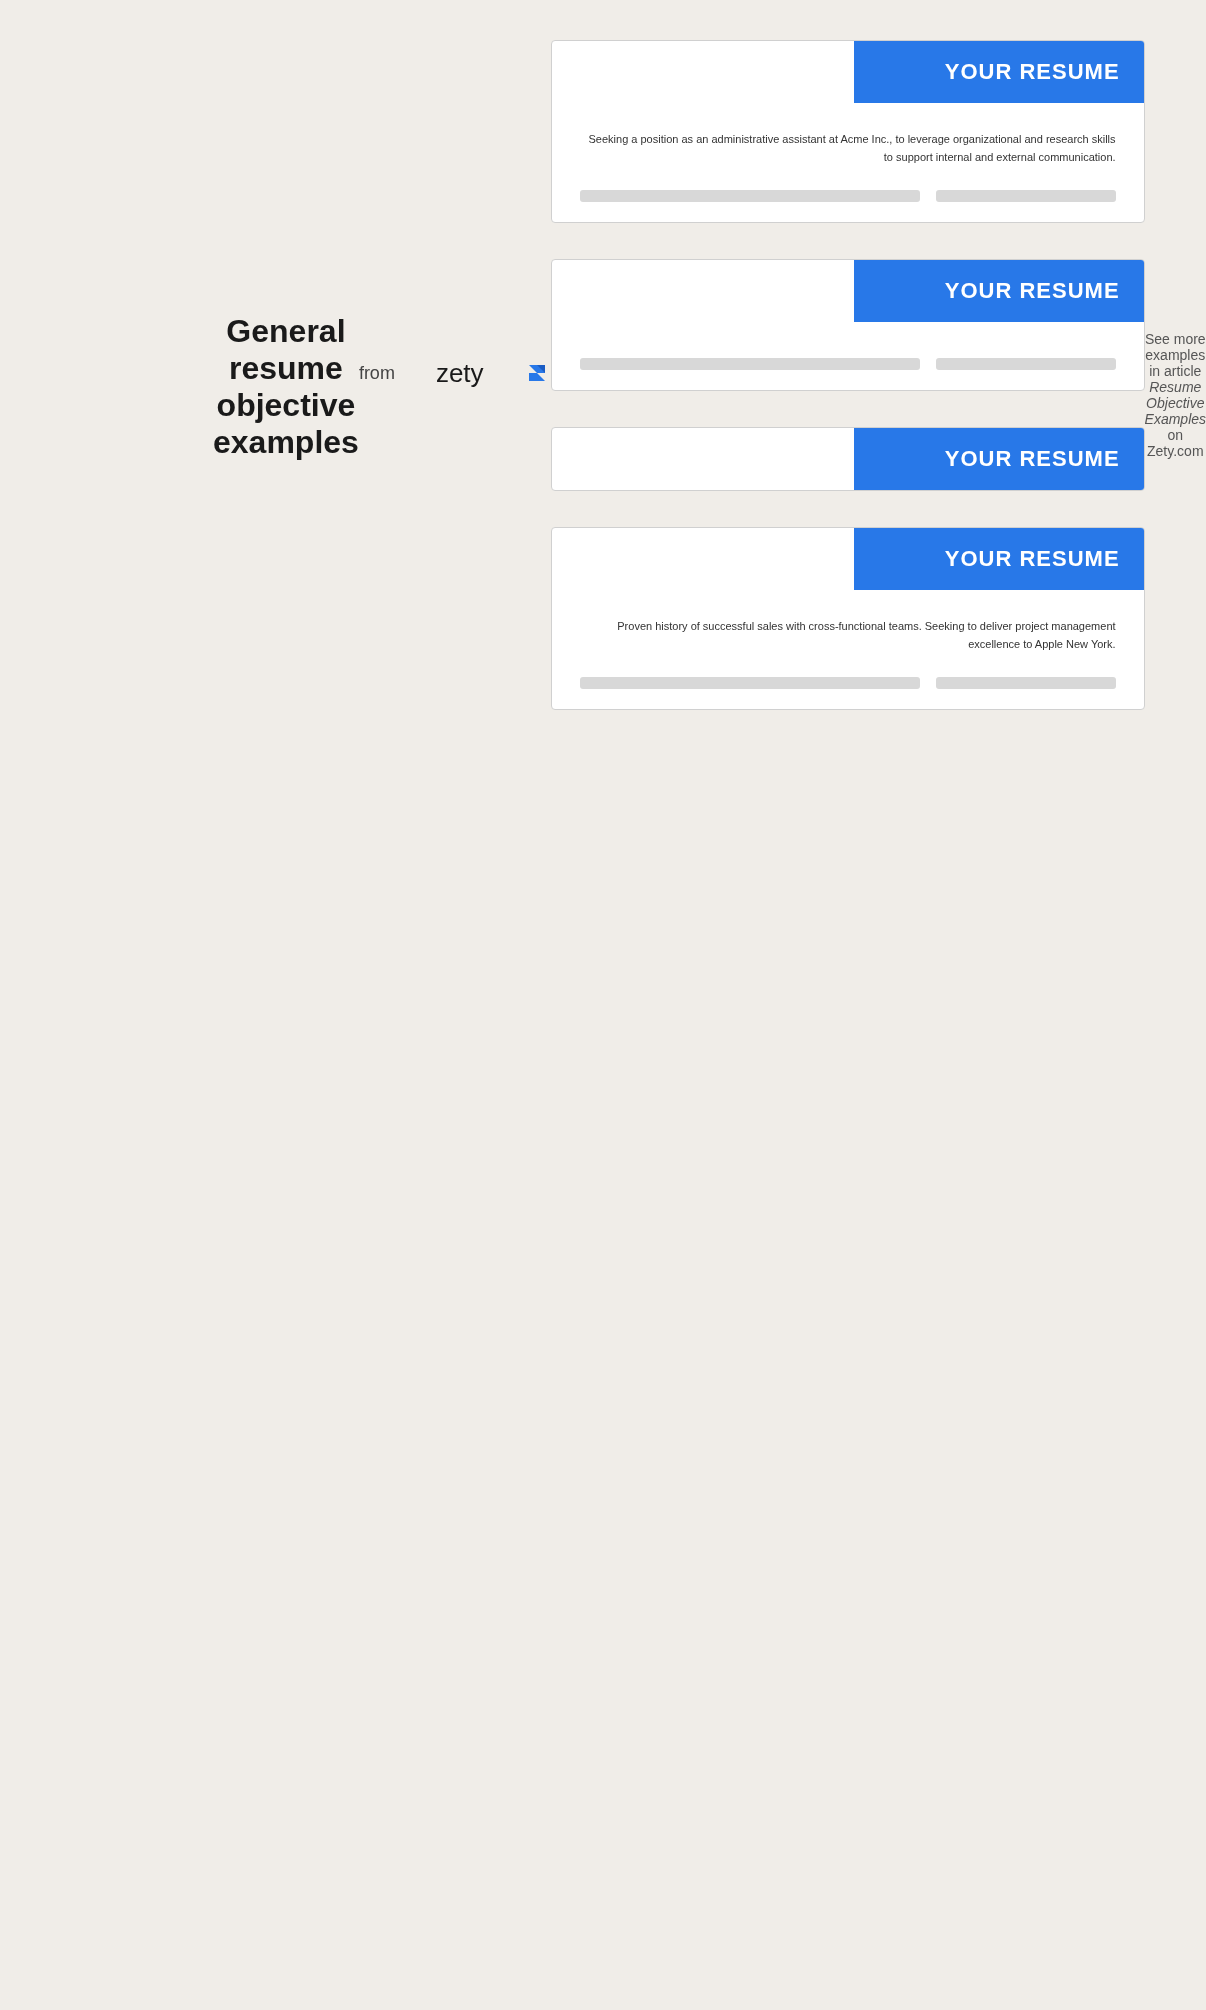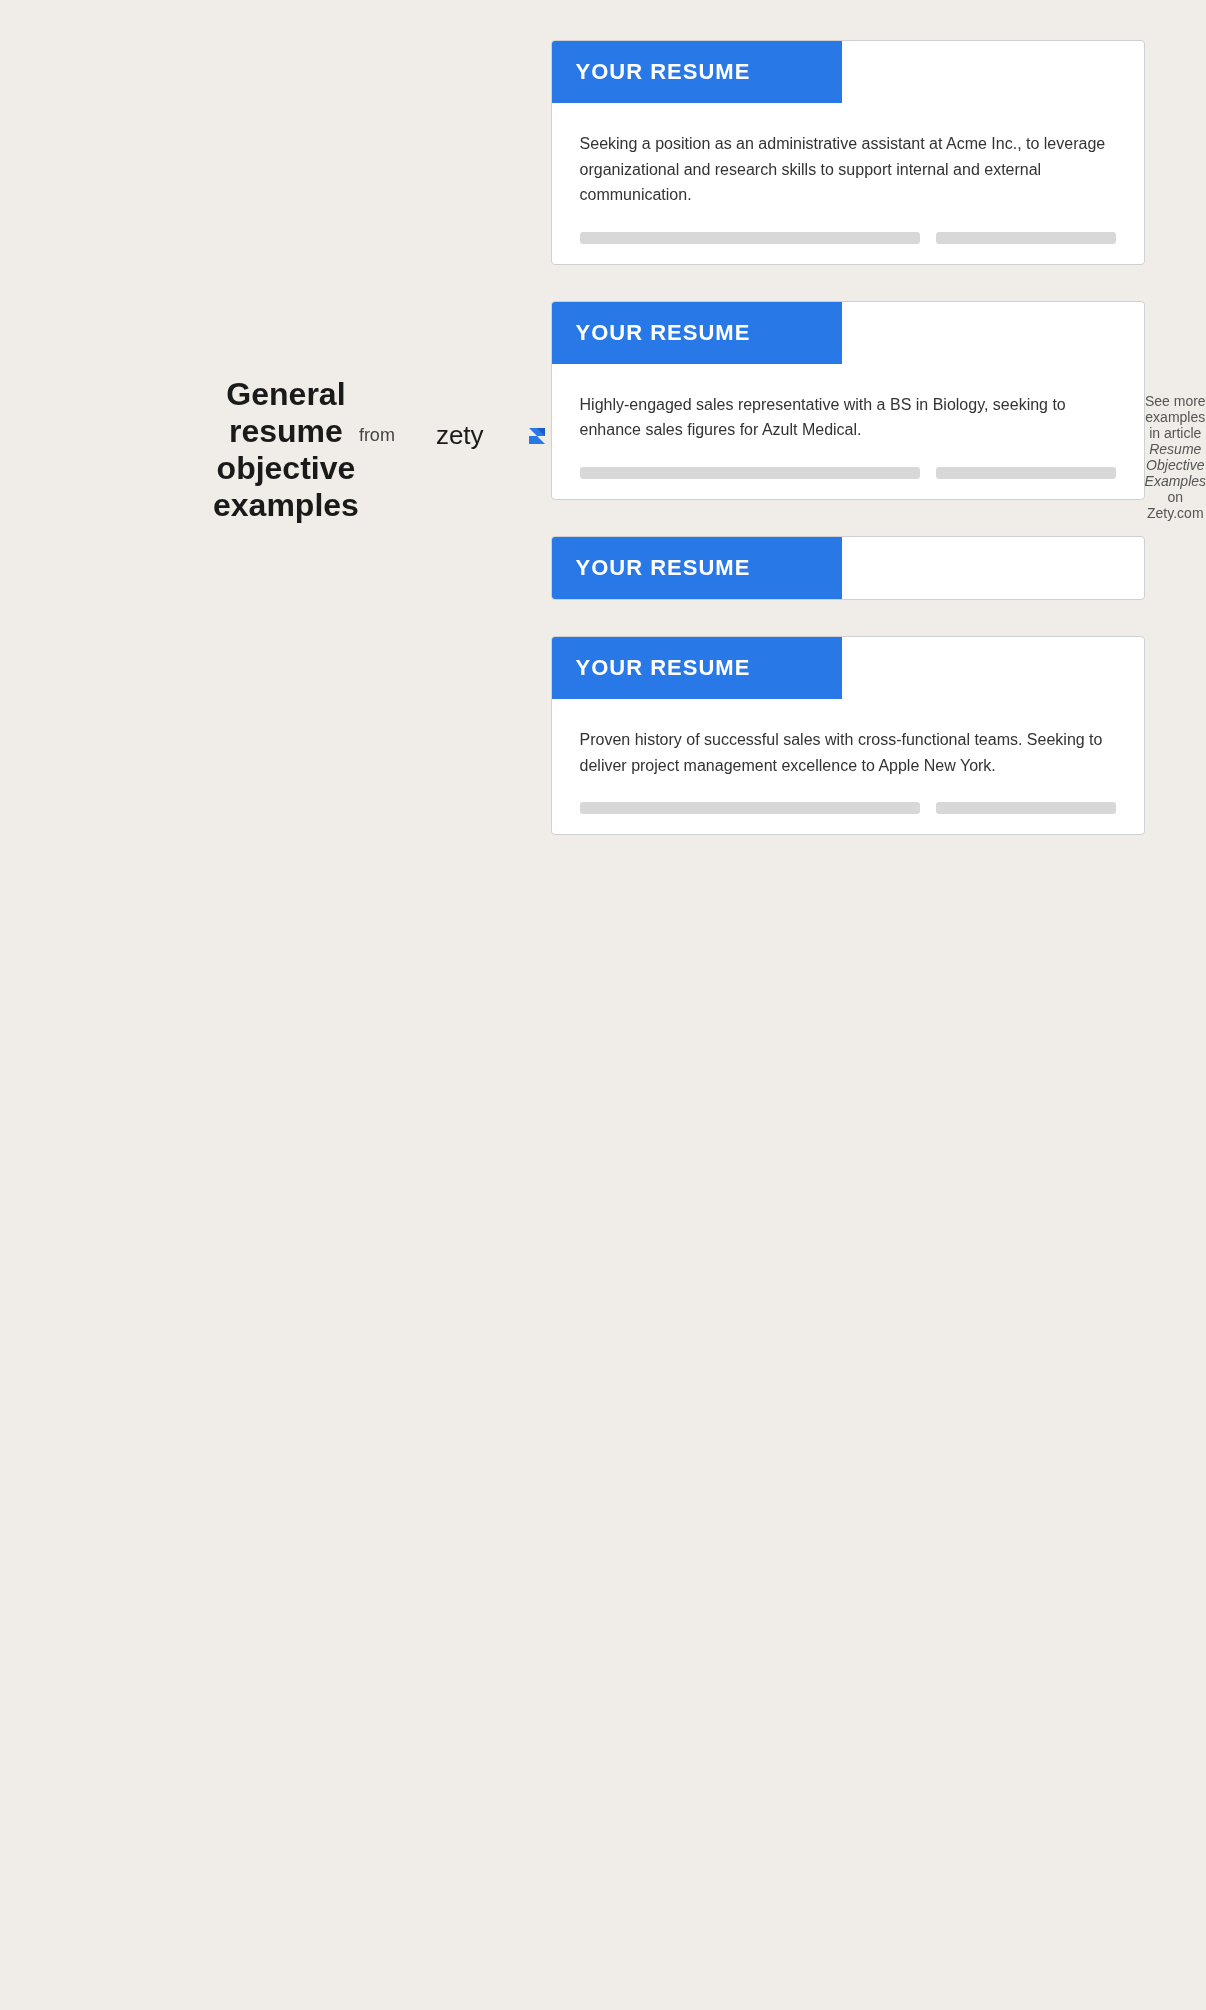--- a/index.html
+++ b/index.html
@@ -58,20 +58,21 @@
     }
 
     
     .resume-card {
       width: 100%;
       border: 1.5px solid #d0d0d0;
       border-radius: 4px;
       background: #fff;
       margin-bottom: 36px;
       overflow: hidden;
+      text-align: right;
     }
 
     .resume-header {
       background-color: #2878e8;
       padding: 18px 24px 18px 24px;
       display: inline-block;
       min-width: 290px;
     }
 
     .resume-header-text {
@@ -79,21 +80,21 @@
       font-size: 22px;
       font-weight: bold;
       letter-spacing: 1px;
     }
 
     .resume-body {
       padding: 28px 28px 20px 28px;
     }
 
     .resume-objective {
-      font-size: 16px;
+      font-size: 11px;
       color: #333;
       line-height: 1.6;
       margin-bottom: 24px;
     }
 
     .placeholder-lines {
       display: flex;
       gap: 16px;
       margin-top: 8px;
     }
@@ -153,21 +154,20 @@
           <div class="placeholder-line long"></div>
           <div class="placeholder-line short"></div>
         </div>
       </div>
     </div>
       <div class="resume-card">
       <div class="resume-header">
         <span class="resume-header-text">YOUR RESUME</span>
       </div>
       <div class="resume-body">
-        <p class="resume-objective">Highly-engaged sales representative with a BS in Biology, seeking to enhance sales figures for Azult Medical.</p>
         <div class="placeholder-lines">
           <div class="placeholder-line long"></div>
           <div class="placeholder-line short"></div>
         </div>
       </div>
     </div>
       <div class="resume-card">
       <div class="resume-header">
         <span class="resume-header-text">YOUR RESUME</span>
       </div>

